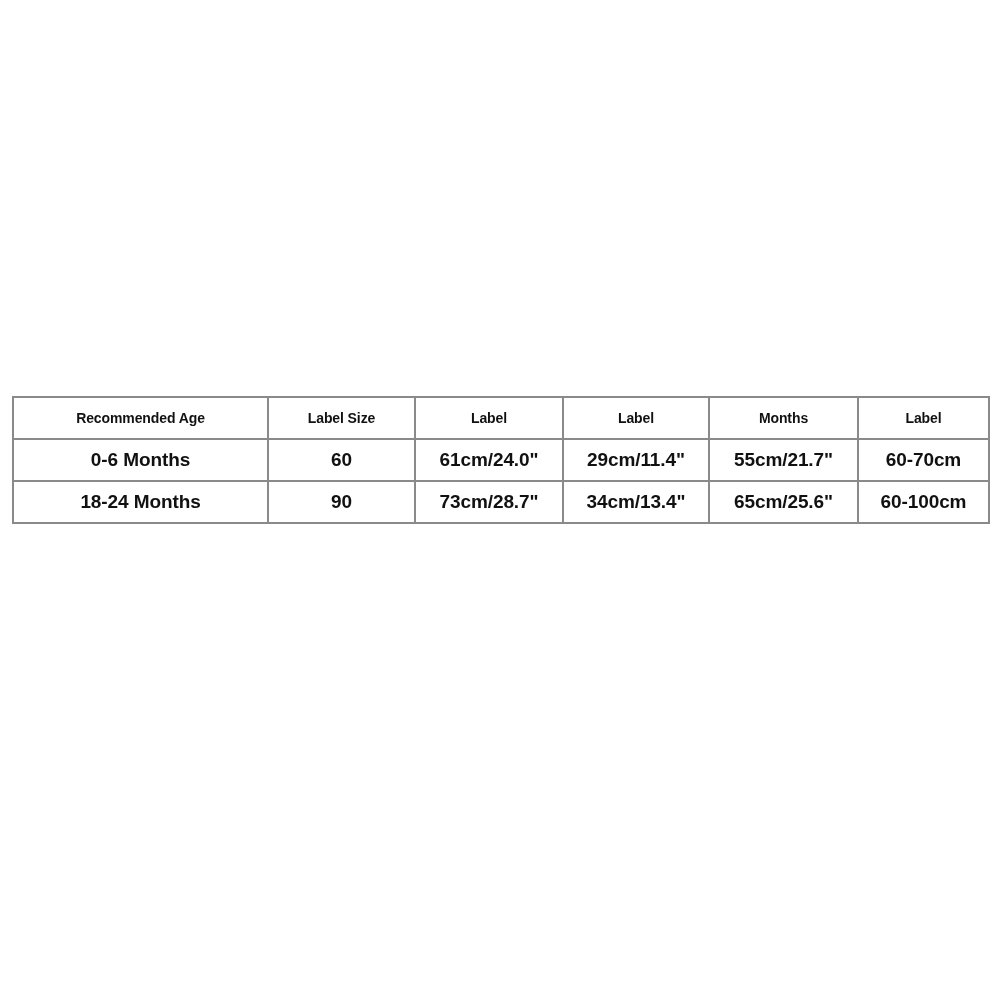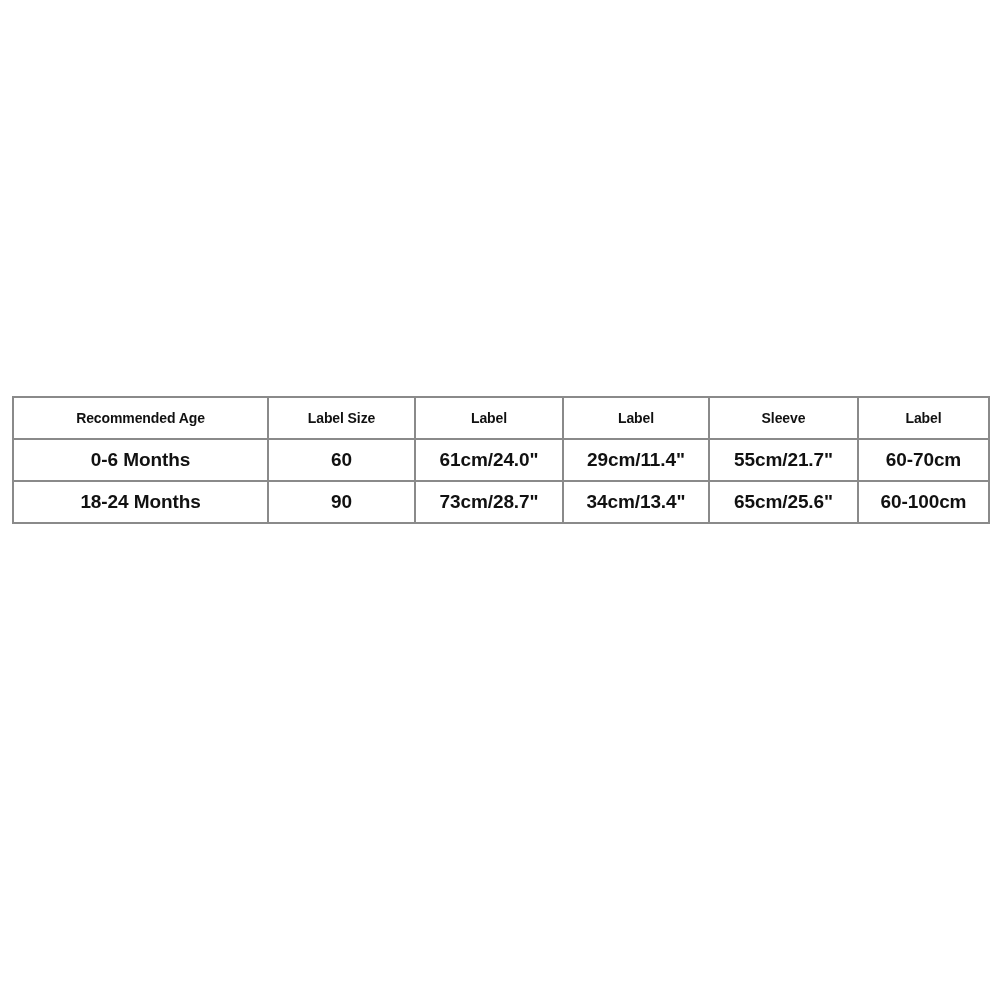--- a/index.html
+++ b/index.html
@@ -68,21 +68,21 @@
       <col class="c-sleeve">
       <col class="c-length">
       <col class="c-height">
     </colgroup>
     <thead>
       <tr>
         <th>Recommended Age</th>
         <th>Label Size</th>
         <th>Label</th>
         <th>Label</th>
-        <th>Sleeve</th>
+        <th>Months</th>
         <th>Label</th>
       </tr>
     </thead>
     <tbody>
       <tr>
         <td>0-6 Months</td>
         <td>60</td>
         <td>61cm/24.0"</td>
         <td>29cm/11.4"</td>
         <td>55cm/21.7"</td>

